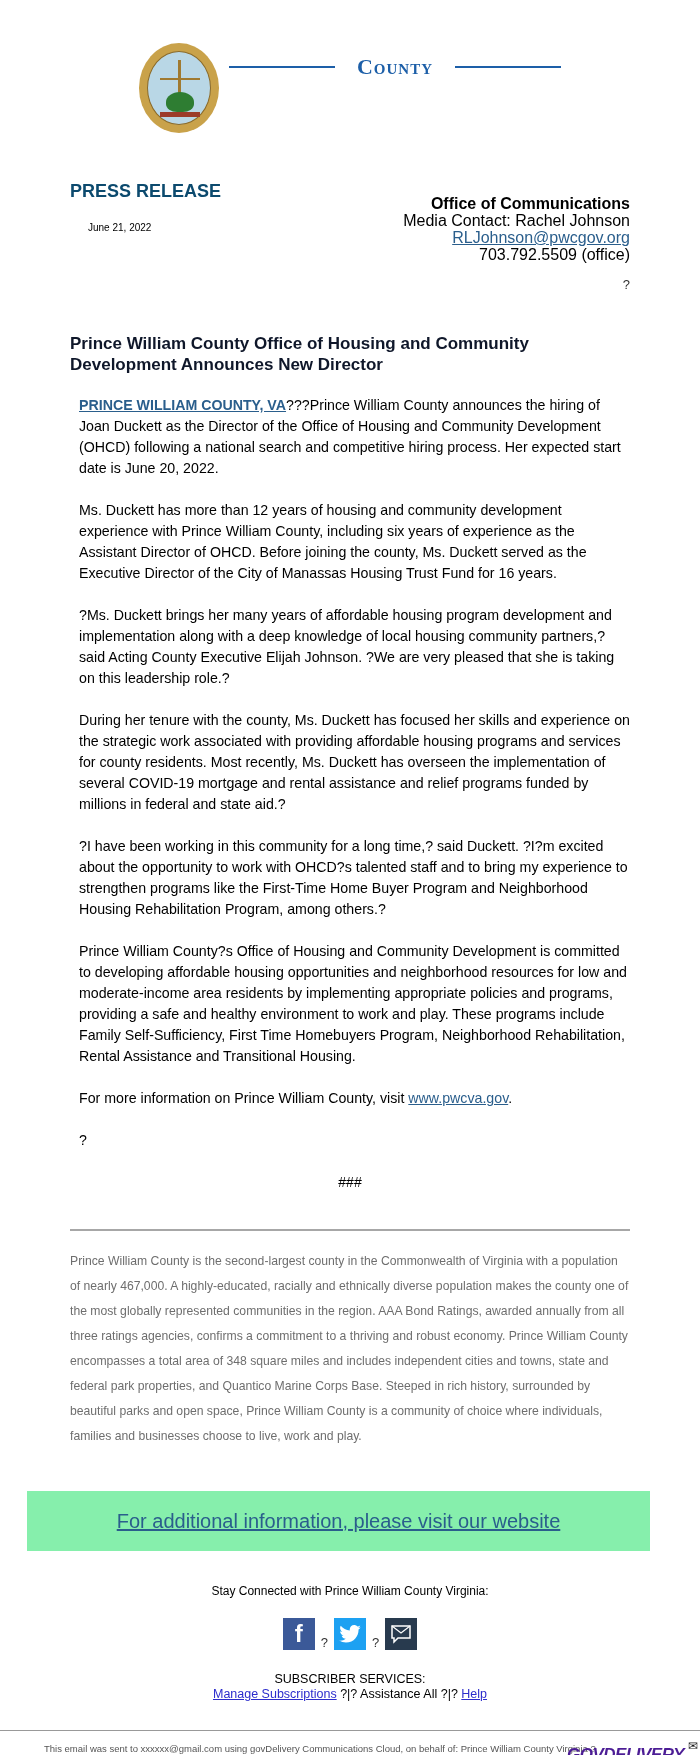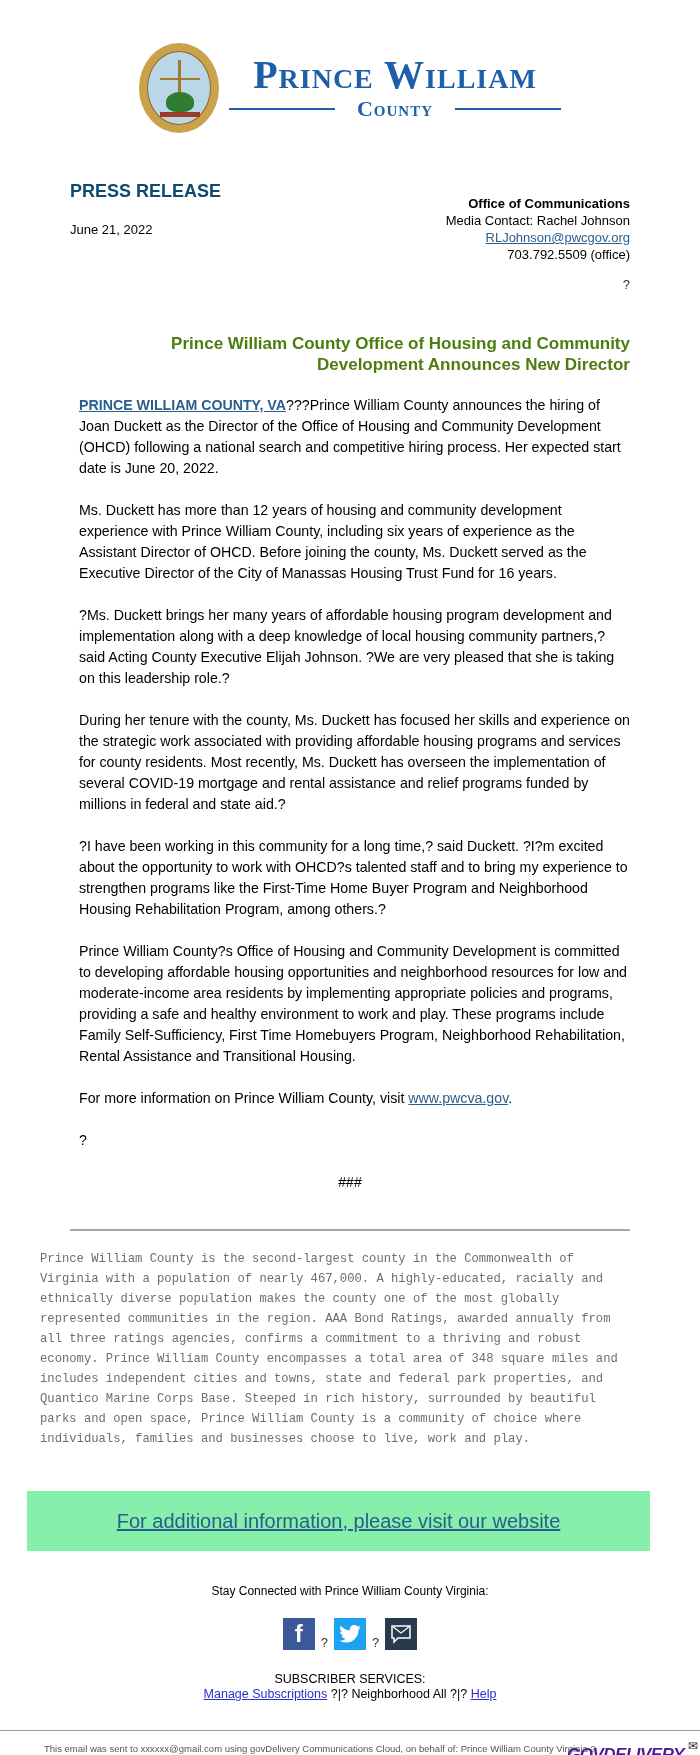--- a/index.html
+++ b/index.html
@@ -15,32 +15,32 @@
   .seal-bar { position: absolute; left: 12px; top: 26px; width: 40px; height: 2px; background: #a07a30; }
   .seal-base { position: absolute; left: 12px; top: 60px; width: 40px; height: 5px; background: #9c3b2a; }
   .wordmark { position: absolute; left: 229px; top: 54px; width: 332px; text-align: center; color: #1d5fa8; }
   .wm-top { font-family: "Liberation Serif", serif; font-weight: bold; font-size: 40px; letter-spacing: 1px; line-height: 42px; font-variant: small-caps; }
   .wm-bottom { display: flex; align-items: center; justify-content: center; margin-top: 0px; gap: 14px; }
   .wm-line { flex: 1; height: 2px; background: #1d5fa8; }
   .wm-county { font-family: "Liberation Serif", serif; font-weight: bold; font-size: 22px; padding: 0 8px; letter-spacing: 1px; font-variant: small-caps; }
 
   .header-row { position: relative; height: 130px; }
   .press-title { position: absolute; left: 70px; top: 16px; color: #0c4a6e; font-weight: bold; font-size: 18px; }
-  .contact { position: absolute; right: 70px; top: 30px; text-align: right; font-size: 13px; line-height: 17px; }
+  .contact { position: absolute; right: 70px; top: 30px; text-align: right; font-size: 16px; line-height: 17px; }
   .contact .office { font-weight: bold; }
   .qmark-right { position: absolute; right: 70px; top: 112px; font-size: 13px; color: #333; }
 
-  .headline { margin: 0 70px; text-align: right; color: #4d7c0f; font-weight: bold; font-size: 17px; line-height: 21px; padding-top: 0; }
+  .headline { margin: 0 70px; text-align: left; color: #0f172a; font-weight: bold; font-size: 17px; line-height: 21px; padding-top: 0; }
   .body { margin: 20px 70px 0 70px; font-size: 14.2px; line-height: 21px; }
   .body p { margin: 0 0 21px 9px; }
   .dateline { font-weight: bold; color: #2a5e8c; text-decoration: underline; }
   .hashes { text-align: center; margin-top: 0; font-size: 14px; }
 
   .rule { margin: 36px 70px 0 70px; border-top: 2px solid #a7a7a7; }
-  .boiler { margin: 18px 70px 0 40px; color: #6e6e6e; font-size: 12.2px; line-height: 20px; font-family: Liberation Mono, monospace; }
+  .boiler { margin: 18px 70px 0 70px; color: #6e6e6e; font-size: 12.2px; line-height: 25px; }
 
   .cta { margin: 42px 50px 0 27px; background: #86efac; height: 60px; display: flex; align-items: center; justify-content: center; }
   .cta a { font-size: 20px; color: #2a5e8c; }
 
   .stay { text-align: center; font-size: 12px; margin-top: 33px; }
   .social { display: flex; justify-content: center; align-items: flex-end; margin-top: 20px; gap: 2px; }
   .soc { width: 32px; height: 32px; display: flex; align-items: center; justify-content: center; color: #fff; font-weight: bold; }
   .fb { background: #3b5998; font-size: 24px; font-family: "Liberation Sans", sans-serif; }
   .tw { background: #1da1f2; }
   .em { background: #283a4e; }
@@ -62,32 +62,31 @@
 <div class="logo-wrap">
   <div class="seal">
     <div class="seal-inner">
       <div class="seal-scale"></div>
       <div class="seal-bar"></div>
       <div class="seal-bush"></div>
       <div class="seal-base"></div>
     </div>
   </div>
   <div class="wordmark">
-    <div class="wm-top">Prince William</div>
     <div class="wm-bottom">
       <div class="wm-line"></div>
       <div class="wm-county">County</div>
       <div class="wm-line"></div>
     </div>
   </div>
 </div>
 
 <div class="header-row">
   <div class="press-title">PRESS RELEASE</div>
-  <div style="position:absolute;left:70px;top:57px;font-size:13px;">June 21, 2022</div>
+  <div style="position:absolute;left:88px;top:57px;font-size:10px;">June 21, 2022</div>
   <div class="contact">
     <div class="office">Office of Communications</div>
     <div>Media Contact: Rachel Johnson</div>
     <div><a href="#">RLJohnson@pwcgov.org</a></div>
     <div>703.792.5509 (office)</div>
   </div>
   <div class="qmark-right">?</div>
 </div>
 
 <div style="height:38px;"></div>
@@ -126,21 +125,21 @@
     <svg width="22" height="20" viewBox="0 0 22 20">
         <path fill="none" stroke="#fff" stroke-width="1.5" d="M2 2h18v12H8l-4 4v-4H2z"></path>
         <path fill="none" stroke="#fff" stroke-width="1.2" d="M2 2l9 7 9-7"></path>
       </svg>
   </a>
 </div>
 
 <div class="subs">
   <div>SUBSCRIBER SERVICES:</div>
   <div>
-    <a href="#">Manage Subscriptions</a><span> ?|? </span><span>Neighborhood All</span><span> ?|? </span><a href="#">Help</a>
+    <a href="#">Manage Subscriptions</a><span> ?|? </span><span>Assistance All</span><span> ?|? </span><a href="#">Help</a>
   </div>
 </div>
 
 <div class="bottom-rule"></div>
 <div class="footer">
   <div class="footer-text">
     <div>This email was sent to xxxxxx@gmail.com using govDelivery Communications Cloud, on behalf of: Prince William County Virginia ?</div>
     <div>1 County Complex Court ? Prince William, VA 22192</div>
   </div>
   <div class="govdel">GOVDELIVERY</div>

